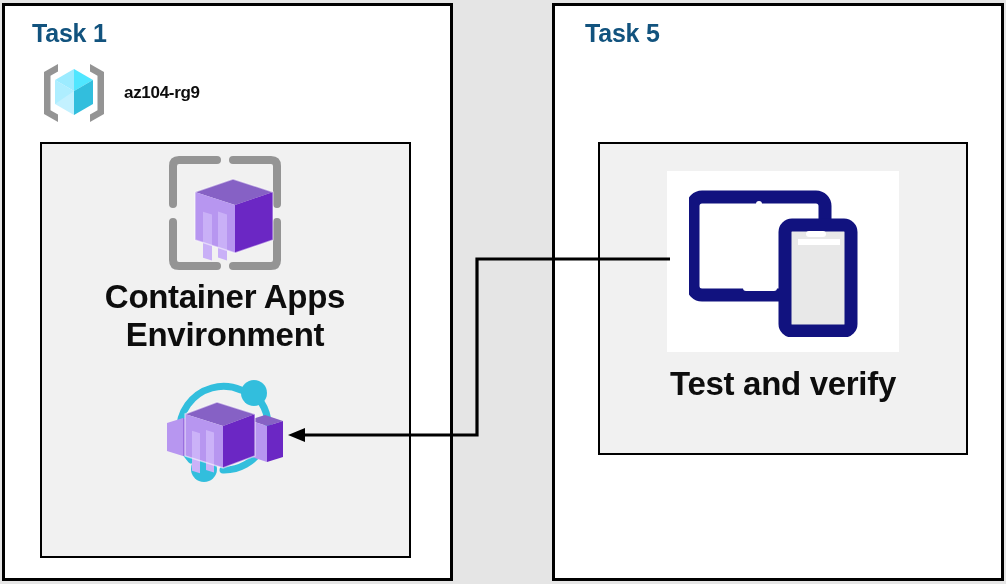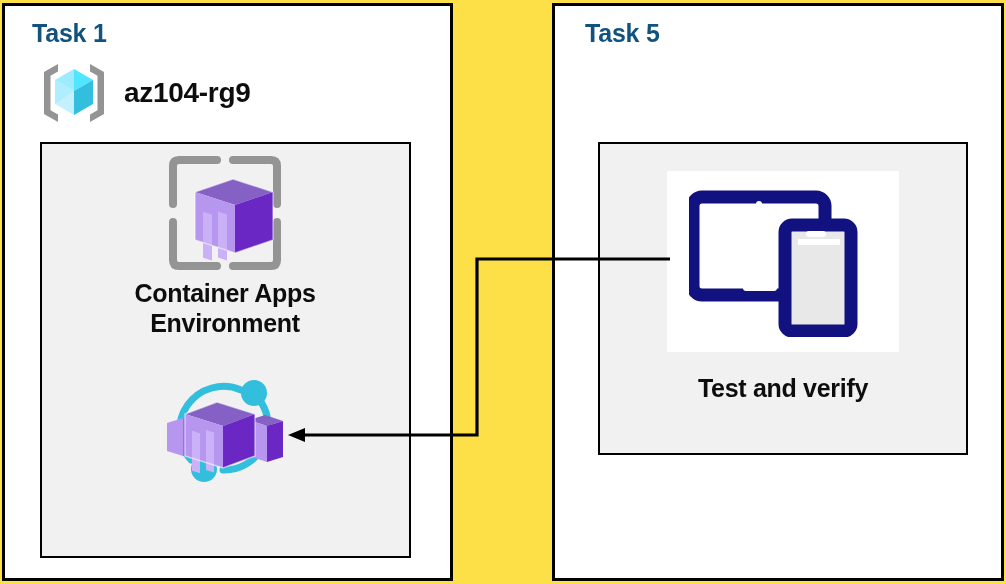--- a/index.html
+++ b/index.html
@@ -7,21 +7,21 @@
     padding: 0;
     background: #ffffff;
   }
   body {
     font-family: "Liberation Sans", sans-serif;
   }
   #canvas {
     position: relative;
     width: 1006px;
     height: 584px;
-    background: #fde047;
+    background: #e5e5e5;
     overflow: hidden;
   }
 
   
   .task-panel {
     position: absolute;
     background: #ffffff;
     border: 3px solid #000000;
     box-sizing: border-box;
   }
@@ -42,21 +42,21 @@
   
   #rg-row {
     position: absolute;
     left: 38px;
     top: 60px;
     display: flex;
     align-items: center;
     gap: 14px;
   }
   #rg-label {
-    font-size: 28px;
+    font-size: 17px;
     font-weight: bold;
     color: #0d0d0d;
     letter-spacing: -0.3px;
     white-space: nowrap;
   }
 
   
   .inner-box {
     position: absolute;
     background: #f1f1f1;
@@ -65,24 +65,24 @@
   }
   #task1-inner { left: 40px;  top: 142px; width: 371px; height: 416px; }
   #task2-inner { left: 598px; top: 142px; width: 370px; height: 313px; }
 
   
   .node {
     position: absolute;
     text-align: center;
   }
   .node-label {
-    font-size: 25px;
+    font-size: 33px;
     font-weight: bold;
     color: #0d0d0d;
-    line-height: 30px;
+    line-height: 38px;
     letter-spacing: -0.3px;
     white-space: pre-line;
   }
 
   #node-cae  { left: 95px;  top: 152px; width: 260px; }
   #node-capp { left: 95px;  top: 368px; width: 260px; }
   #node-test { left: 645px; top: 171px; width: 276px; }
 
   .icon-wrap {
     display: flex;
@@ -94,21 +94,21 @@
   #test-plate {
     background: #ffffff;
     width: 232px;
     height: 181px;
     margin: 0 auto;
     display: flex;
     align-items: center;
     justify-content: center;
   }
 
-  #test-label { margin-top: 21px; }
+  #test-label { margin-top: 13px; }
   #cae-label  { margin-top: 4px; }
   #capp-label { margin-top: 4px; }
 
   
   #connector {
     position: absolute;
     left: 0;
     top: 0;
     width: 1006px;
     height: 584px;

